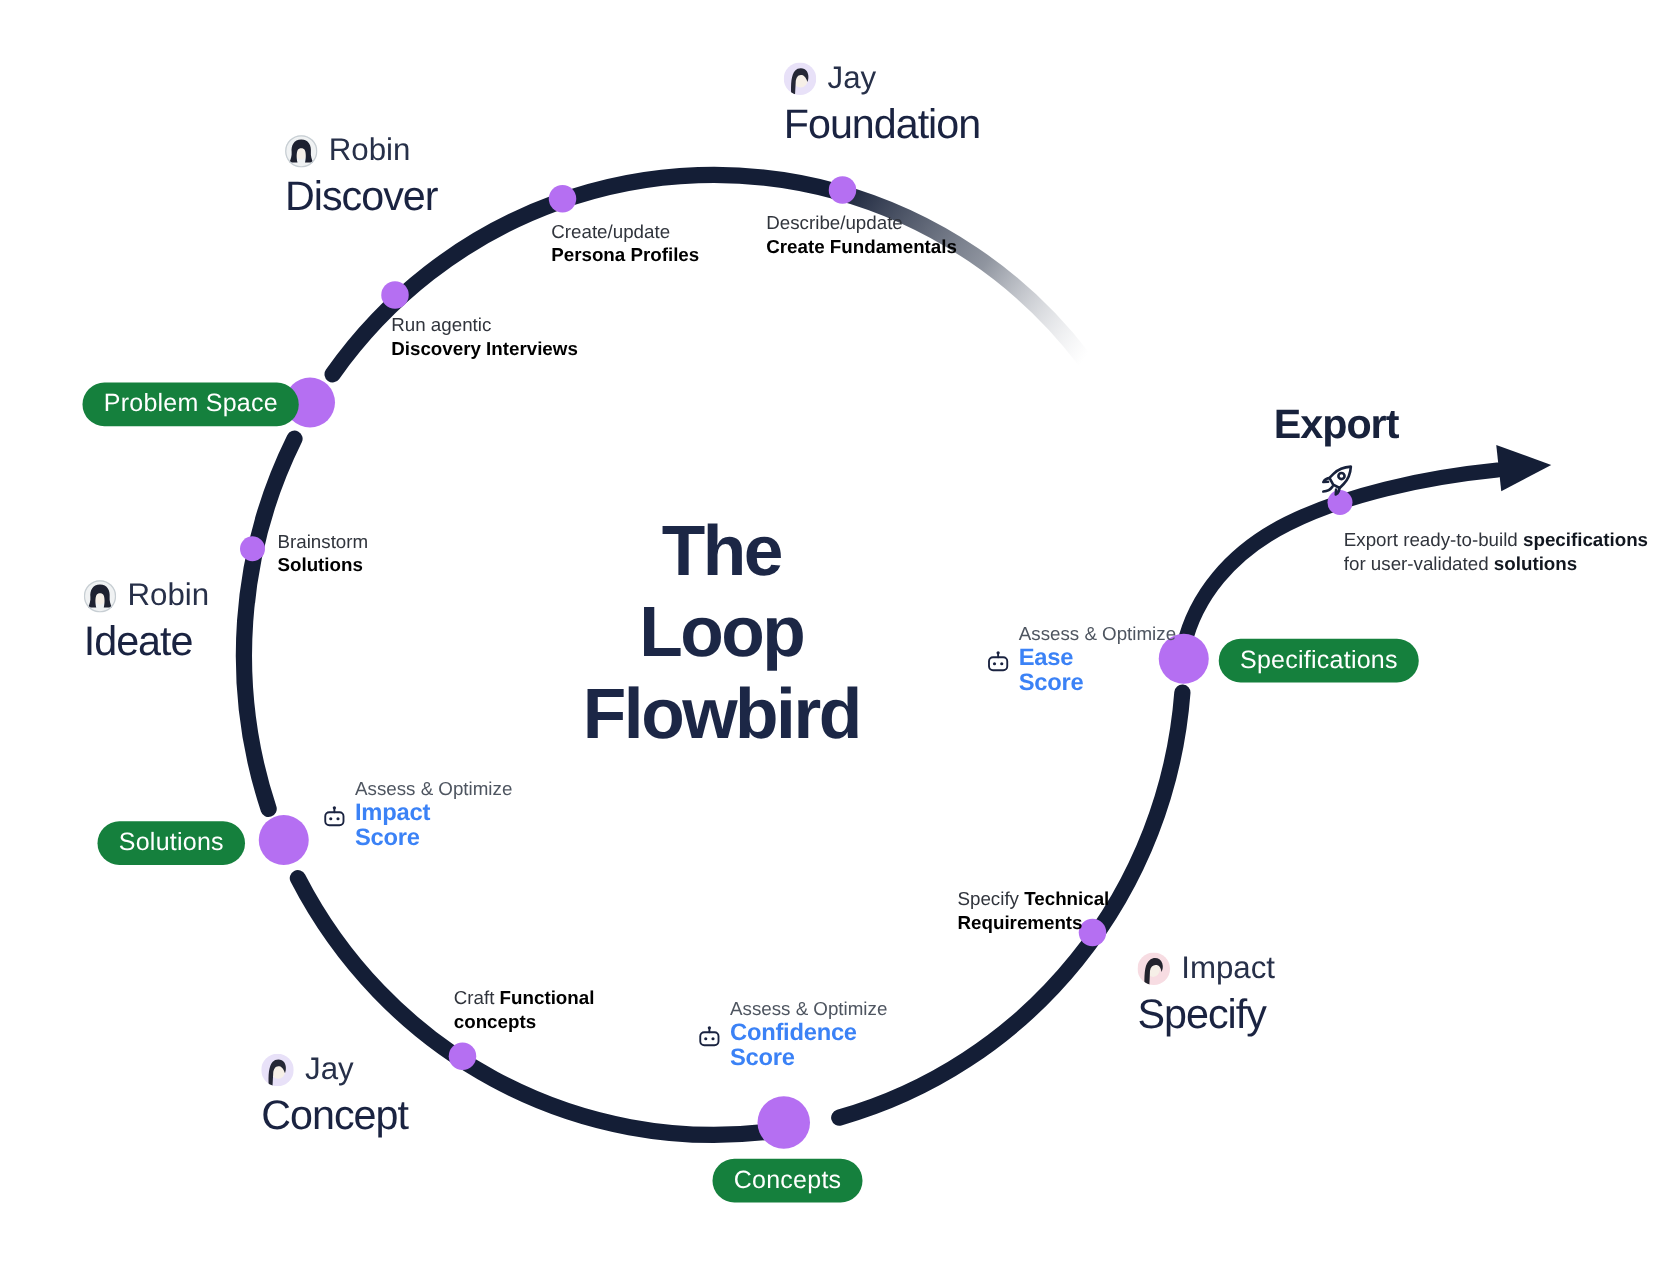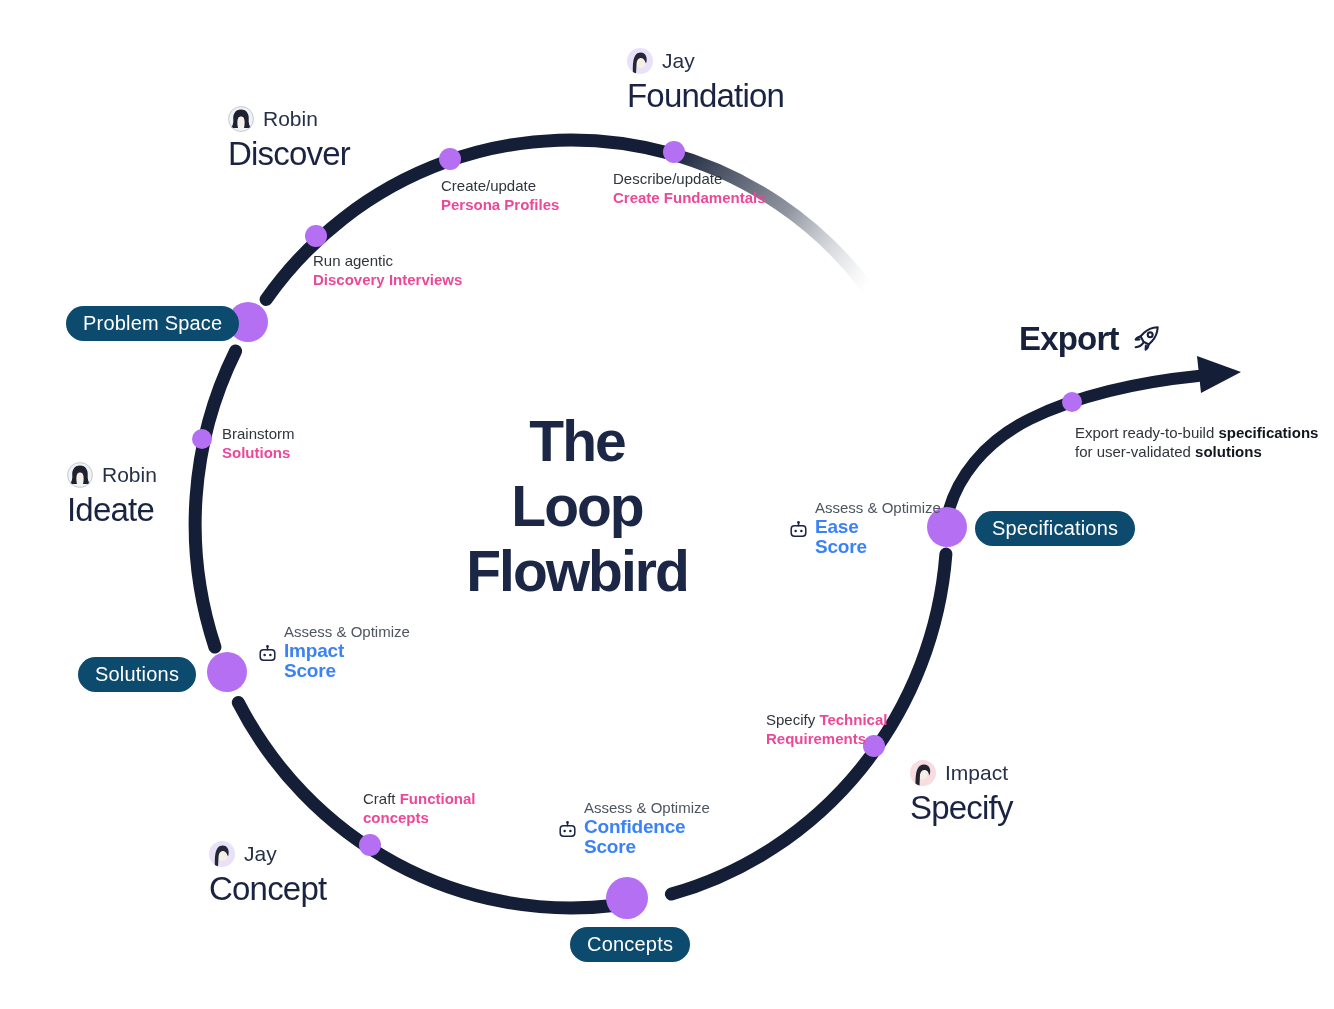--- a/index.html
+++ b/index.html
@@ -1,39 +1,39 @@
 <!DOCTYPE html>
 <html><head>
 <meta charset="utf-8">
 <style>
   html,body{margin:0;padding:0;background:#ffffff;}
   body{width:1334px;height:1009px;overflow:hidden;font-family:"Liberation Sans",sans-serif;}
   .canvas{position:relative;width:1334px;height:1009px;background:#fff;}
   svg.loop{position:absolute;left:0;top:0;}
 
   .stage{position:absolute;}
-  .who{display:flex;align-items:center;gap:9px;font-size:21px;color:#273049;}
+  .who{display:flex;align-items:center;gap:9px;font-size:25px;color:#273049;}
   .stage-name{margin-top:3px;font-size:33px;font-weight:normal;color:#1a2341;letter-spacing:-0.8px;}
 
   .task{position:absolute;font-size:15px;line-height:18.5px;color:#30343c;}
-  .task b{color:#ec4899;}
-
-  .badge{position:absolute;background:#0c4a6e;color:#fff;font-size:20px;line-height:1;
+  .task b{color:#000000;}
+
+  .badge{position:absolute;background:#15803d;color:#fff;font-size:20px;line-height:1;
          padding:7px 17px 8px;border-radius:18px;letter-spacing:0.2px;}
 
   .score{position:absolute;padding-left:27px;}
   .score .slabel{font-size:15px;color:#4e5560;margin-bottom:1px;}
   .score .sline{font-size:19px;line-height:20px;font-weight:bold;color:#3b82f6;letter-spacing:-0.2px;}
   .score .robot{position:absolute;left:0;top:21px;}
 
   .center-title{position:absolute;left:399px;top:409px;width:356px;text-align:center;
                 font-size:57px;line-height:65px;font-weight:bold;color:#1c2746;letter-spacing:-2px;}
 
   .export-head{position:absolute;left:1019px;top:320px;display:flex;align-items:center;gap:11px;
-               font-size:33px;font-weight:bold;color:#18223c;letter-spacing:-0.8px;}
+               font-size:33px;font-weight:bold;color:#18223c;letter-spacing:-0.8px;flex-direction:column;}
   .export-desc{position:absolute;left:1075px;top:424px;font-size:15px;line-height:18.5px;color:#30343c;}
   .export-desc b{color:#11161f;}
 </style>
 </head>
 <body>
 
 <div class="canvas">
 
   <svg class="loop" width="1334" height="1009" viewBox="0 0 1334 1009">
     <defs>

